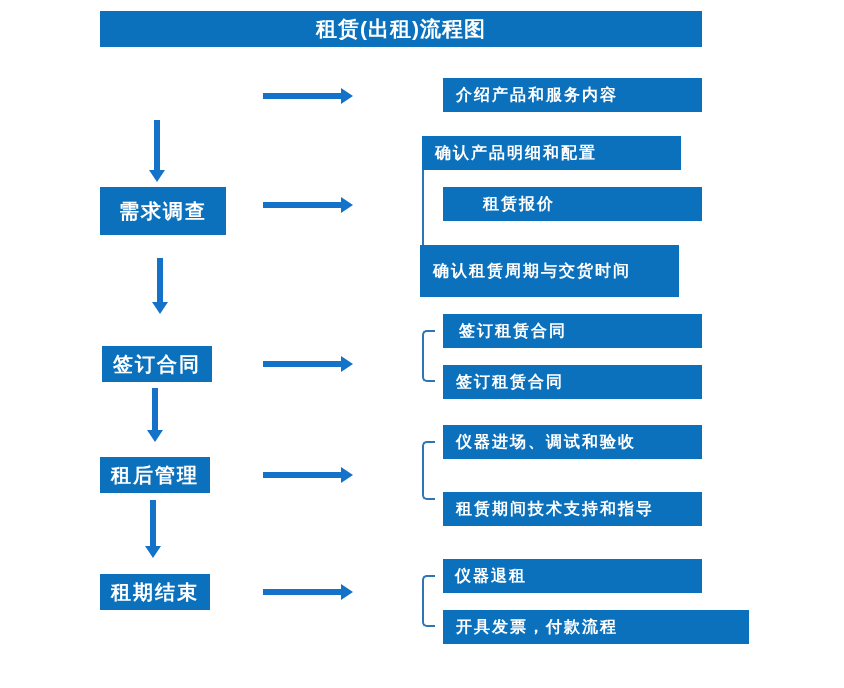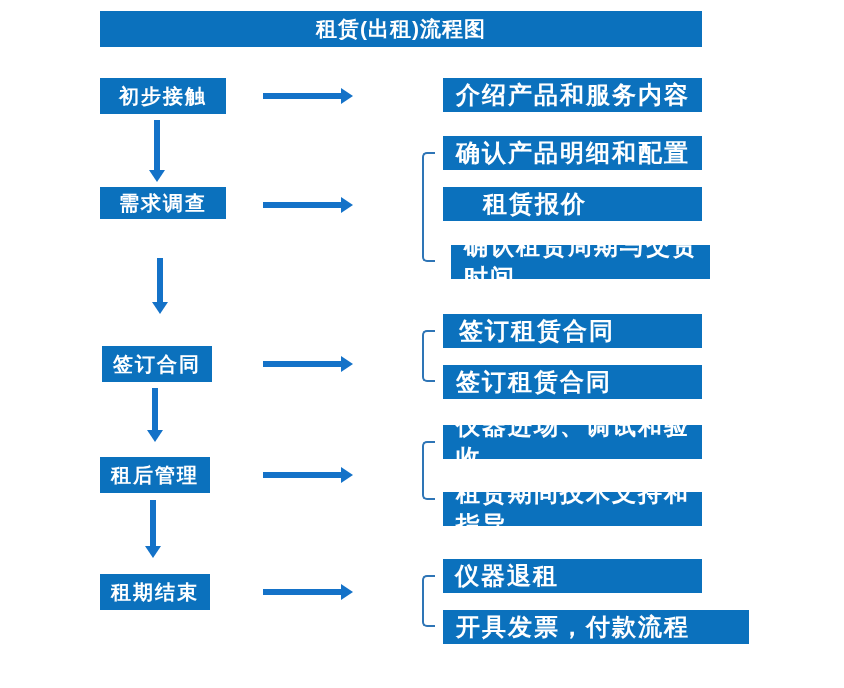--- a/index.html
+++ b/index.html
@@ -6,21 +6,21 @@
   .canvas {
     position:relative; width:844px; height:688px; background:#ffffff;
     font-family:"Liberation Sans", sans-serif; overflow:hidden;
   }
   .bluebox {
     position:absolute; background:var(--box-blue,#0B71BD); color:#ffffff;
     font-weight:bold; box-sizing:border-box;
   }
   .title-bar { display:flex; align-items:center; justify-content:center; font-size:21px; letter-spacing:1px; }
   .stage-box { display:flex; align-items:center; justify-content:center; font-size:20px; letter-spacing:2px; }
-  .detail-box { display:flex; align-items:center; font-size:24px; padding-left:13px; letter-spacing:2px; }
+  .detail-box { display:flex; align-items:center; font-size:16px; padding-left:13px; letter-spacing:2px; }
 
   .h-arrow { position:absolute; height:16px; }
   .h-arrow .shaft { position:absolute; left:0; right:11px; top:5px; height:6px; background:var(--arrow-blue,#1472C8); }
   .h-arrow .head { position:absolute; right:0; top:0; width:0; height:0;
     border-left:12px solid var(--arrow-blue,#1472C8); border-top:8px solid transparent; border-bottom:8px solid transparent; }
 
   .v-arrow { position:absolute; width:16px; }
   .v-arrow .shaft { position:absolute; top:0; bottom:11px; left:5px; width:6px; background:var(--arrow-blue,#1472C8); }
   .v-arrow .head { position:absolute; bottom:0; left:0; width:0; height:0;
     border-top:12px solid var(--arrow-blue,#1472C8); border-left:8px solid transparent; border-right:8px solid transparent; }
@@ -31,22 +31,21 @@
     border-radius:5px 0 0 5px;
   }
 </style>
 </head>
 <body>
 
 <div class="canvas">
 
   <div class="bluebox title-bar" style="left:100px; top:11px; width:602px; height:36px;">租赁(出租)流程图</div>
 
-  <div class="bluebox stage-box" style="left:100px; top:78px; width:126px; height:36px;">初步接触</div>
-  <div class="bluebox stage-box" style="left:100px; top:187px; width:126px; height:32px;">需求调查</div>
+  <div class="bluebox stage-box" style="left:100px; top:187px; width:126px; height:48px;">需求调查</div>
   <div class="bluebox stage-box" style="left:100px; top:457px; width:110px; height:36px;">租后管理</div>
   <div class="bluebox stage-box" style="left:102px; top:346px; width:110px; height:36px;">签订合同</div>
   <div class="bluebox stage-box" style="left:100px; top:574px; width:110px; height:36px;">租期结束</div>
 
   <div class="v-arrow" style="left:149px; top:120px; height:62px;">
     <div class="shaft"></div>
     <div class="head"></div>
   </div>
   <div class="v-arrow" style="left:152px; top:258px; height:56px;">
     <div class="shaft"></div>
@@ -82,23 +81,23 @@
     <div class="head"></div>
   </div>
 
   <div class="bracket" style="left:422px; top:152px; height:110px;"></div>
   <div class="bracket" style="left:422px; top:330px; height:52px;"></div>
   <div class="bracket" style="left:422px; top:441px; height:59px;"></div>
   <div class="bracket" style="left:422px; top:575px; height:52px;"></div>
 
   <div class="bluebox detail-box" style="left:443px; top:78px; width:259px; height:34px;">介绍产品和服务内容</div>
 
-  <div class="bluebox detail-box" style="left:443px; top:136px; width:259px; height:34px;">确认产品明细和配置</div>
+  <div class="bluebox detail-box" style="left:422px; top:136px; width:259px; height:34px;">确认产品明细和配置</div>
   <div class="bluebox detail-box" style="left:443px; top:187px; width:259px; height:34px;padding-left:40px;">租赁报价</div>
-  <div class="bluebox detail-box" style="left:451px; top:245px; width:259px; height:34px;">确认租赁周期与交货时间</div>
+  <div class="bluebox detail-box" style="left:420px; top:245px; width:259px; height:52px;">确认租赁周期与交货时间</div>
 
   <div class="bluebox detail-box" style="left:443px; top:314px; width:259px; height:34px;padding-left:16px;">签订租赁合同</div>
   <div class="bluebox detail-box" style="left:443px; top:365px; width:259px; height:34px;">签订租赁合同</div>
 
   <div class="bluebox detail-box" style="left:443px; top:492px; width:259px; height:34px;">租赁期间技术支持和指导</div>
   <div class="bluebox detail-box" style="left:443px; top:425px; width:259px; height:34px;">仪器进场、调试和验收</div>
 
   <div class="bluebox detail-box" style="left:443px; top:559px; width:259px; height:34px;padding-left:12px;">仪器退租</div>
   <div class="bluebox detail-box" style="left:443px; top:610px; width:306px; height:34px;">开具发票，付款流程</div>
 

